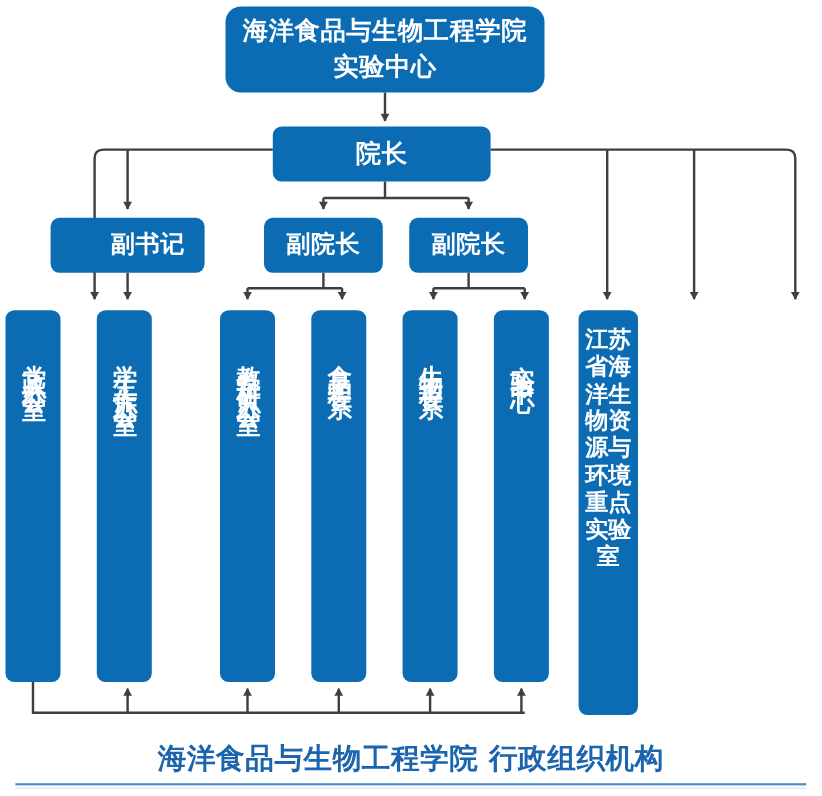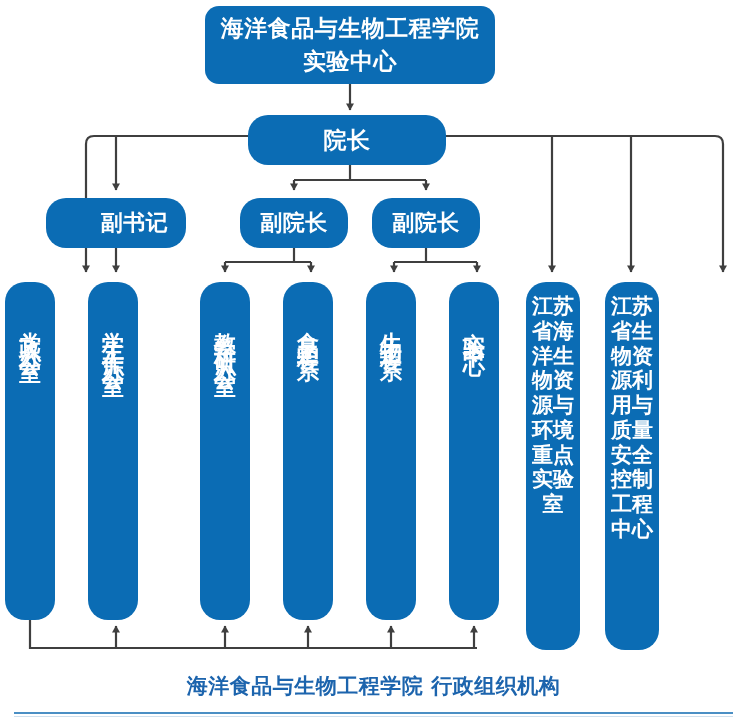--- a/index.html
+++ b/index.html
@@ -23,21 +23,21 @@
   svg.connectors {
     position: absolute;
     left: 0; top: 0;
     width: 747px;
     height: 724px;
     pointer-events: none;
   }
   .node {
     position: absolute;
     background: #0b6cb4;
-    border-radius: 20px;
+    border-radius: 8px;
     color: #ffffff;
     display: flex;
     align-items: center;
     justify-content: center;
     text-align: center;
     font-weight: bold;
     box-sizing: border-box;
     line-height: 1.25;
     letter-spacing: 0.5px;
   }
@@ -83,41 +83,40 @@
     font-size: 21px;
   }
   .node.leaf.w2 .vtext {
     writing-mode: horizontal-tb;
     text-orientation: mixed;
     letter-spacing: 0px;
     line-height: 1.18;
     width: 46px;
     word-break: break-all;
     text-align: center;
-    font-family: Liberation Mono, monospace;
   }
 
   .n0 { left: 5px; }
   .n1 { left: 88px; }
   .n2 { left: 200px; }
   .n3 { left: 283px; }
   .n4 { left: 366px; }
   .n5 { left: 449px; }
   .n6 { left: 526px; }
   .n7 { left: 605px; }
   .n8 { left: 684px; }
 
   .caption {
     position: absolute;
     left: 0;
     top: 672px;
     width: 747px;
     text-align: center;
     color: #1c64ad;
-    font-size: 21px;
+    font-size: 26px;
     font-weight: bold;
     letter-spacing: 0.5px;
   }
   .rule {
     position: absolute;
     left: 14px;
     top: 712px;
     width: 719px;
     height: 2px;
     background: #4b8fc4;
@@ -210,21 +209,18 @@
   </div>
   <div class="node leaf w1 n4">
     <span class="vtext">生物工程系</span>
   </div>
   <div class="node leaf w1 n5">
     <span class="vtext">实验中心</span>
   </div>
   <div class="node leaf w2 n6">
     <span class="vtext">江苏省海洋生物资源与环境重点实验室</span>
   </div>
-  <div class="node leaf w2 n7">
-    <span class="vtext">江苏省生物资源利用与质量安全控制工程中心</span>
-  </div>
 
   <div class="caption">海洋食品与生物工程学院 行政组织机构</div>
   <div class="rule"></div>
   <div class="rule2"></div>
 
 </div>
 
 </body></html>

